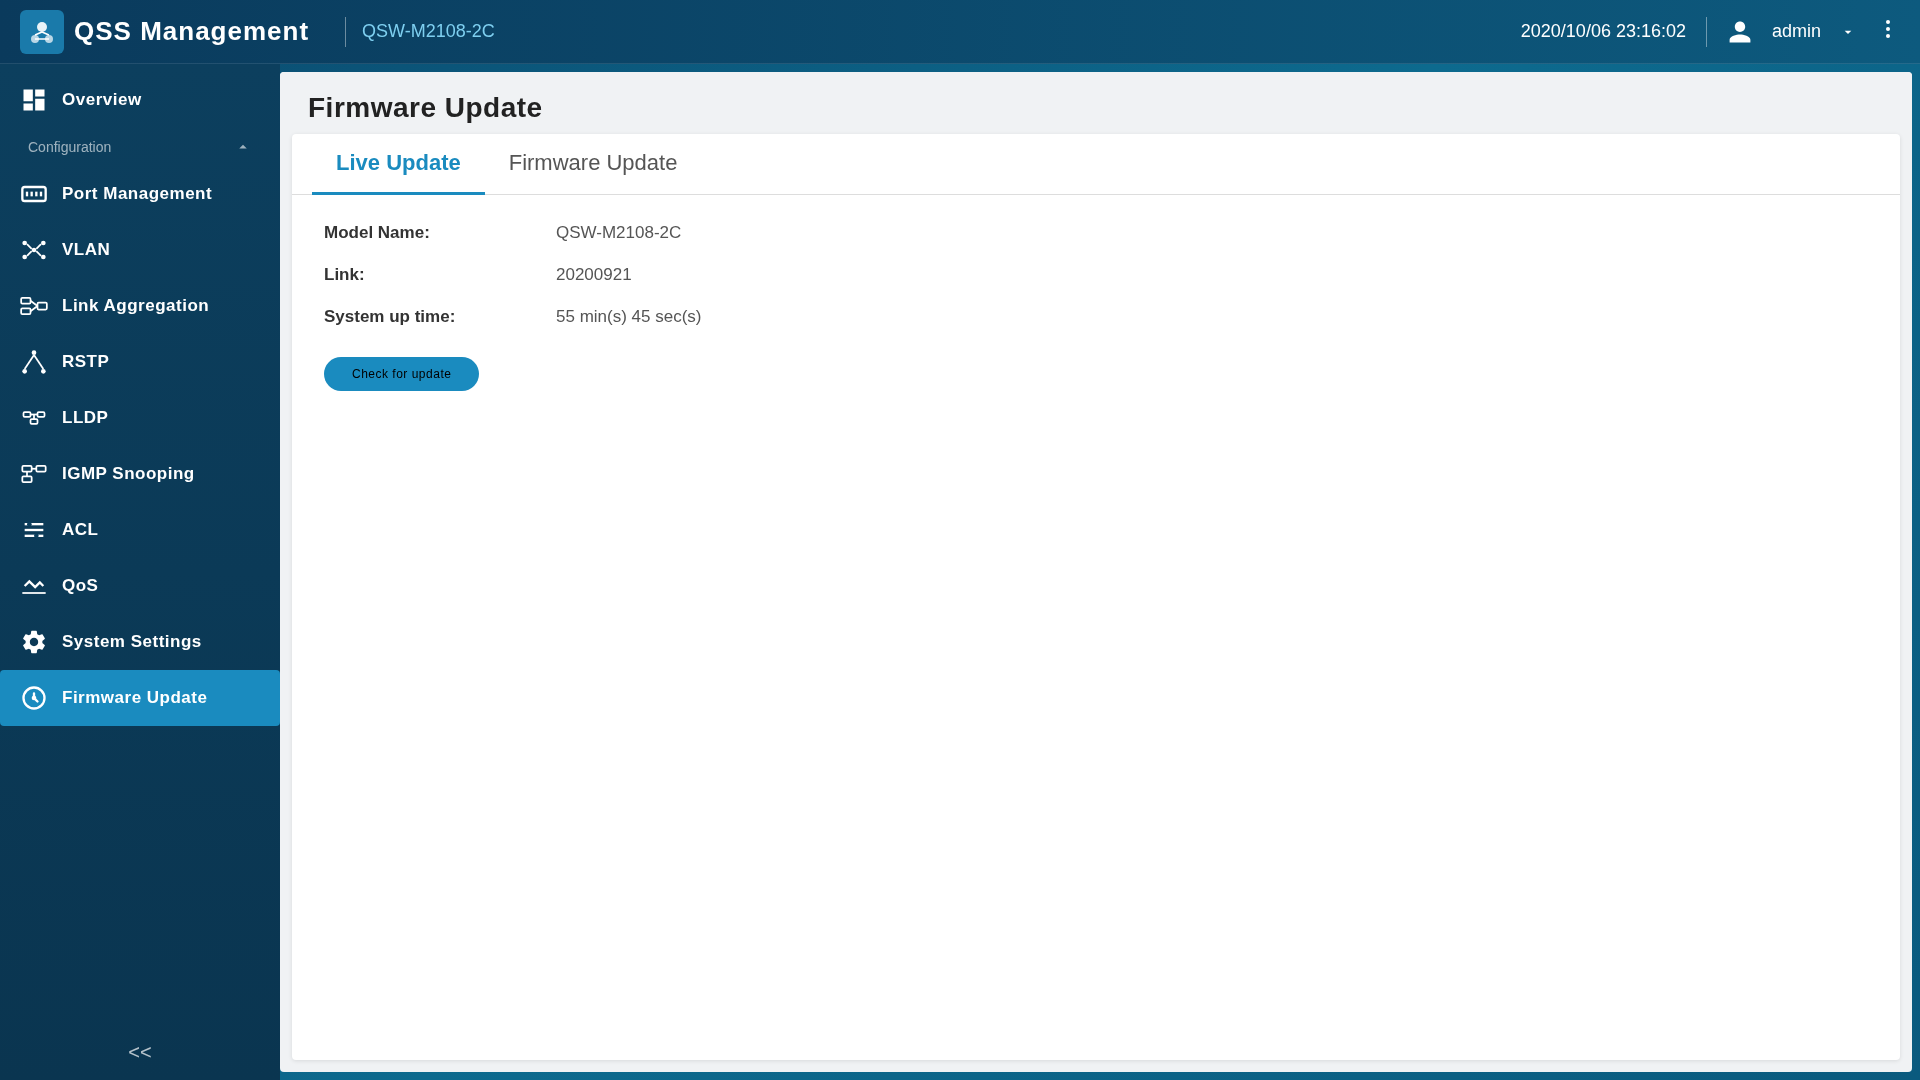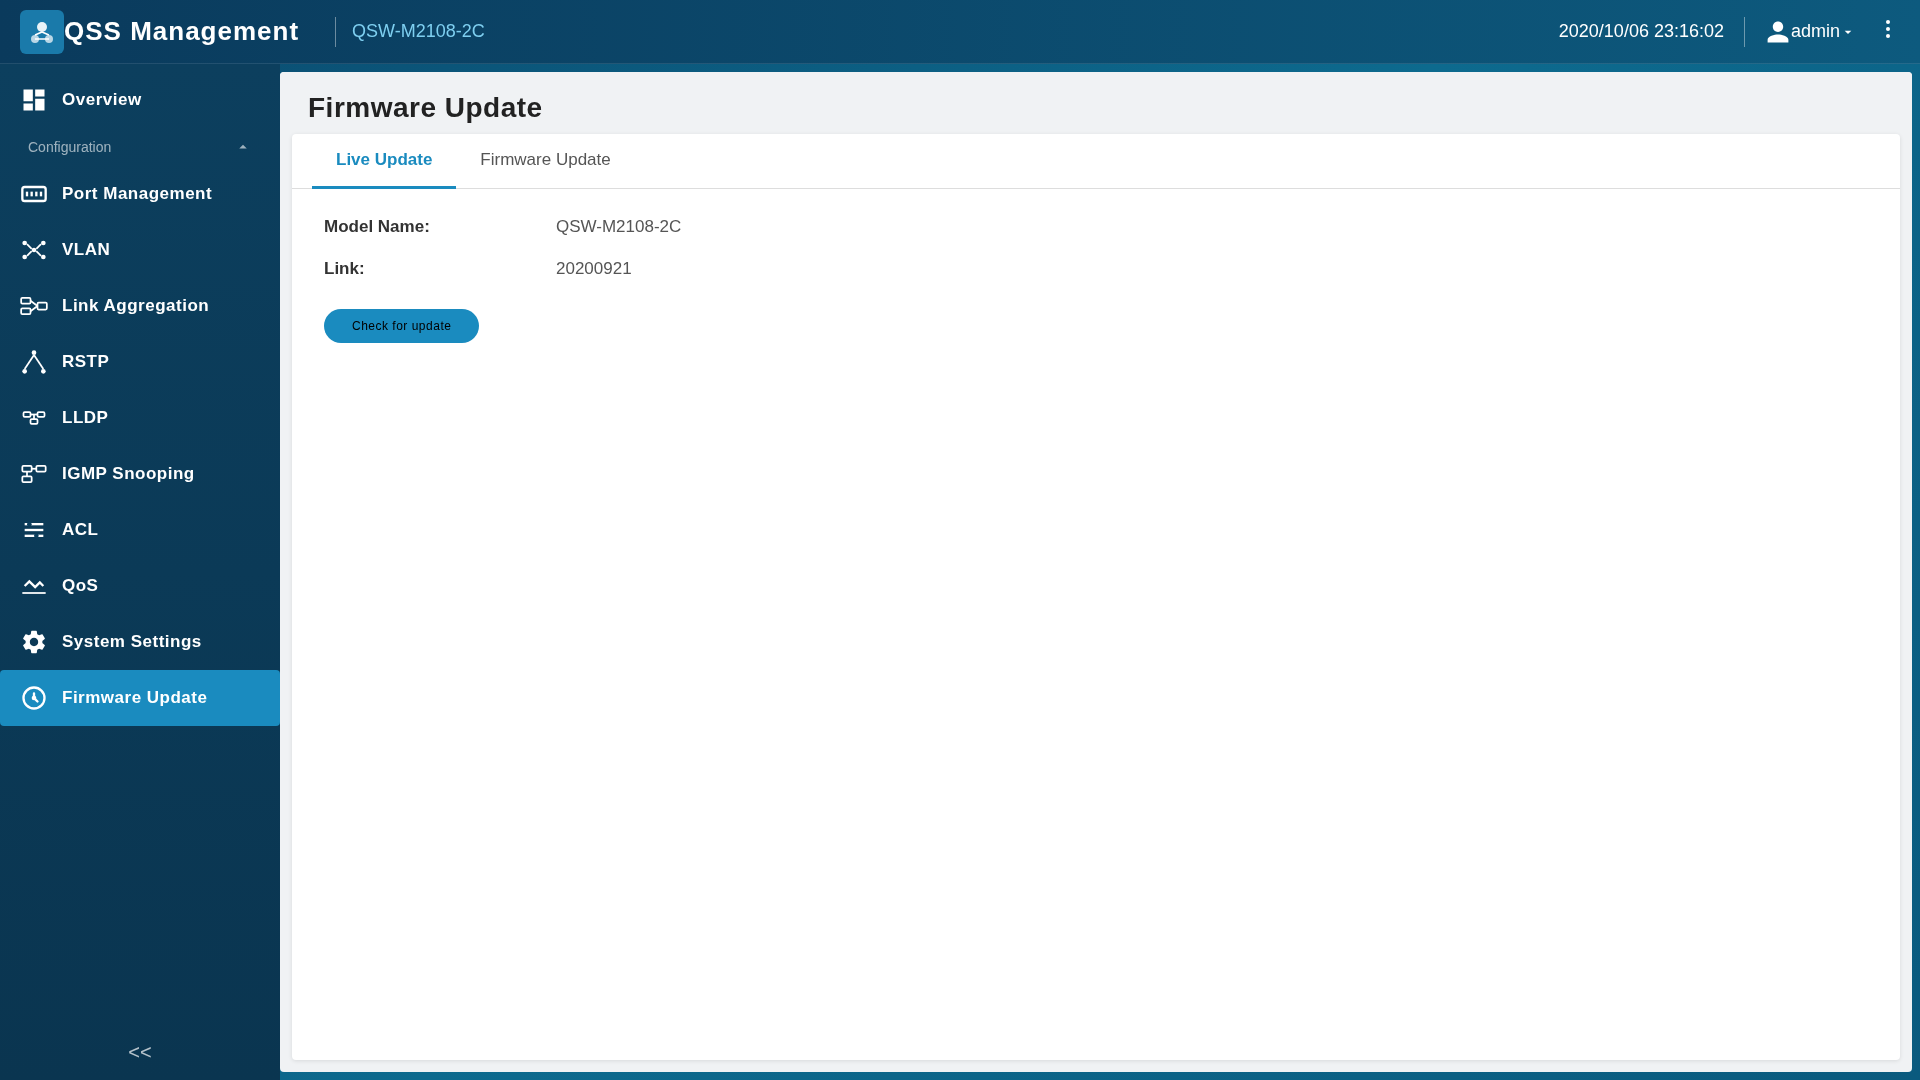--- a/index.html
+++ b/index.html
@@ -19,20 +19,21 @@
       background: linear-gradient(90deg, #0a3a5c 0%, #0d5a7e 100%);
       display: flex;
       align-items: center;
       padding: 0 20px;
       flex-shrink: 0;
       border-bottom: 1px solid rgba(255,255,255,0.1);
     }
     .header-logo {
       display: flex;
       align-items: center;
+      gap: 10px;
       margin-right: 20px;
     }
     .logo-icon {
       width: 44px;
       height: 44px;
       background: #1a7aaa;
       border-radius: 6px;
       display: flex;
       align-items: center;
       justify-content: center;
@@ -70,21 +71,21 @@
       font-size: 18px;
     }
     .header-divider2 {
       width: 1px;
       height: 30px;
       background: rgba(255,255,255,0.4);
     }
     .header-user {
       display: flex;
       align-items: center;
-      gap: 0;
+      gap: 19px;
       color: white;
       font-size: 18px;
       cursor: pointer;
     }
     .header-user svg {
       fill: white;
     }
     .header-menu-btn {
       color: white;
       font-size: 22px;
@@ -197,21 +198,21 @@
     }
 
     
     .tabs {
       display: flex;
       border-bottom: 1px solid #ddd;
       padding: 0 20px;
     }
     .tab {
       padding: 16px 24px;
-      font-size: 17px;
+      font-size: 22px;
       color: #555;
       cursor: pointer;
       border-bottom: 3px solid transparent;
       margin-bottom: -1px;
     }
     .tab.active {
       color: #1a8bbf;
       border-bottom: 3px solid #1a8bbf;
       font-weight: bold;
     }
@@ -458,17 +459,21 @@
 
       <div class="info-section">
         <div class="info-row">
           <span class="info-label">Model Name:</span>
           <span class="info-value">QSW-M2108-2C</span>
         </div>
         <div class="info-row">
           <span class="info-label">Link:</span>
           <span class="info-value">20200921</span>
         </div>
+        <div class="info-row">
+          <span class="info-label">System up time:</span>
+          <span class="info-value">55  min(s)  45  sec(s)</span>
+        </div>
         <button class="check-update-btn">Check  for  update</button>
       </div>
     </div>
   </div>
 </div>
 
 </body></html>

